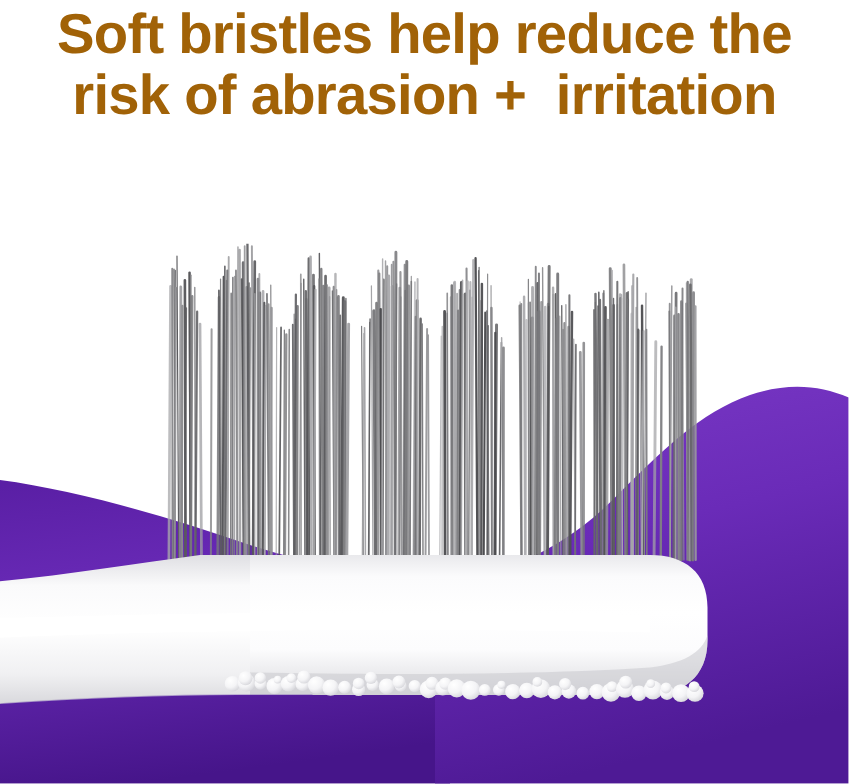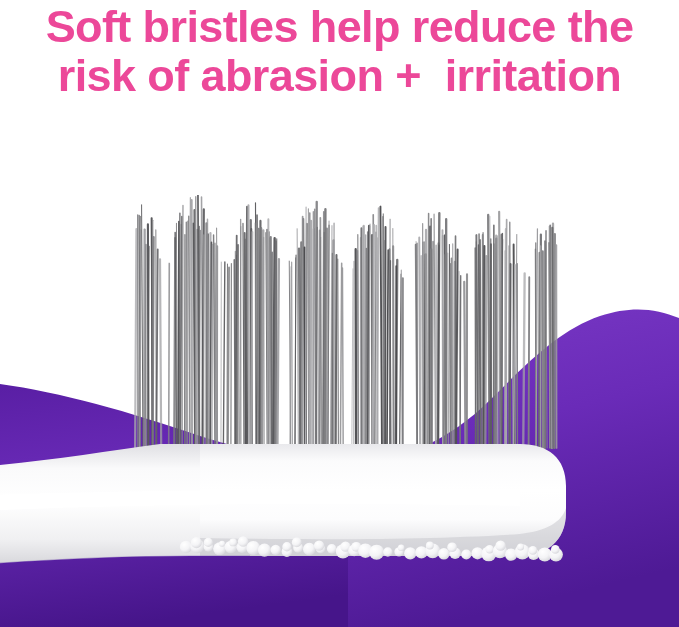--- a/index.html
+++ b/index.html
@@ -26,21 +26,21 @@
     z-index: 40;
     pointer-events: none;
   }
   .headline-line {
     display: block;
     font-family: "Liberation Sans", sans-serif;
     font-weight: bold;
     font-size: 45px;
     line-height: 50px;
     letter-spacing: -0.6px;
-    color: #ec4899;
+    color: #a16207;
     white-space: pre;
   }
   #headline-line-1 { margin-top: 2px; }
   #headline-line-2 { margin-top: -1px; }
 
   
   #artwork {
     position: absolute;
     left: 0;
     top: 0;

